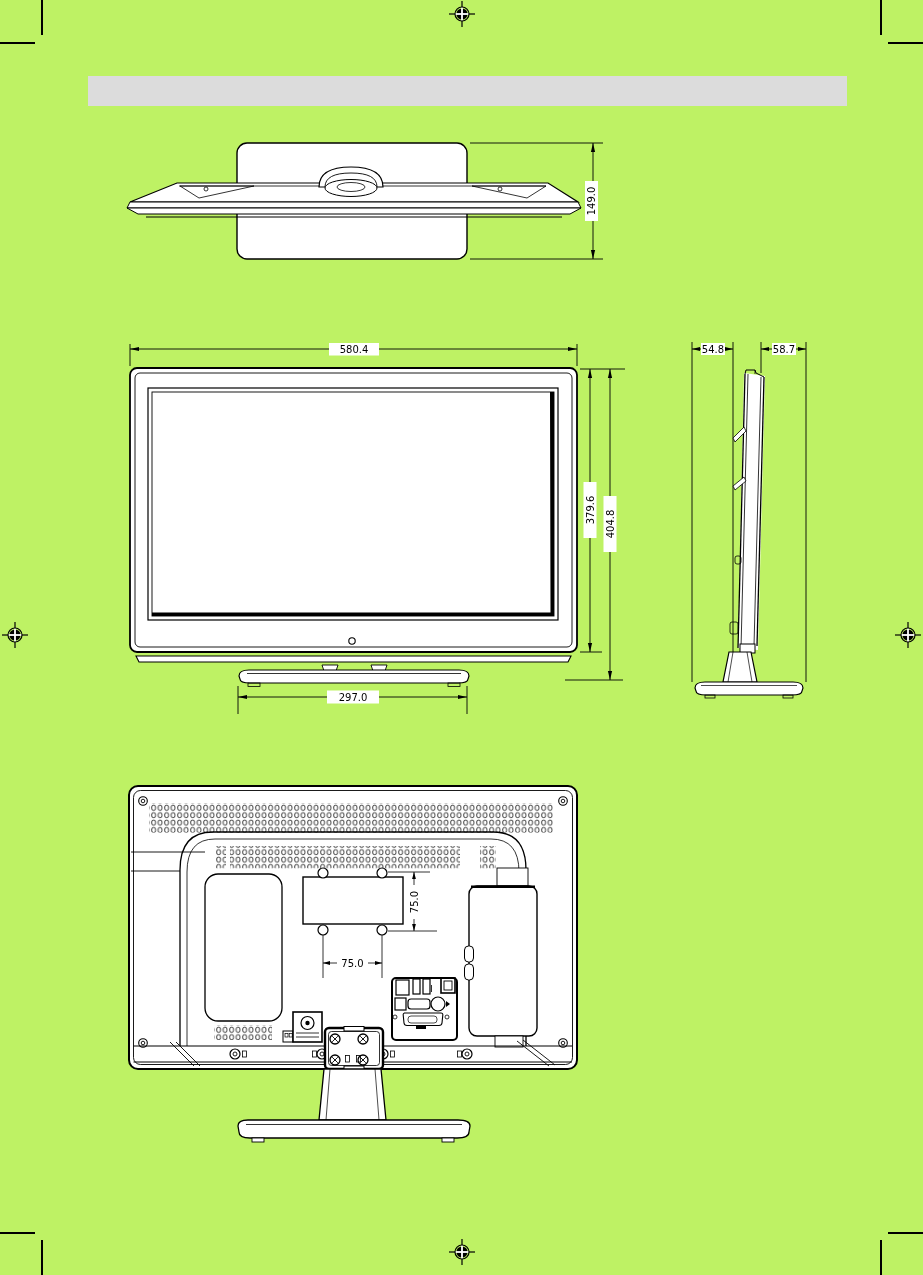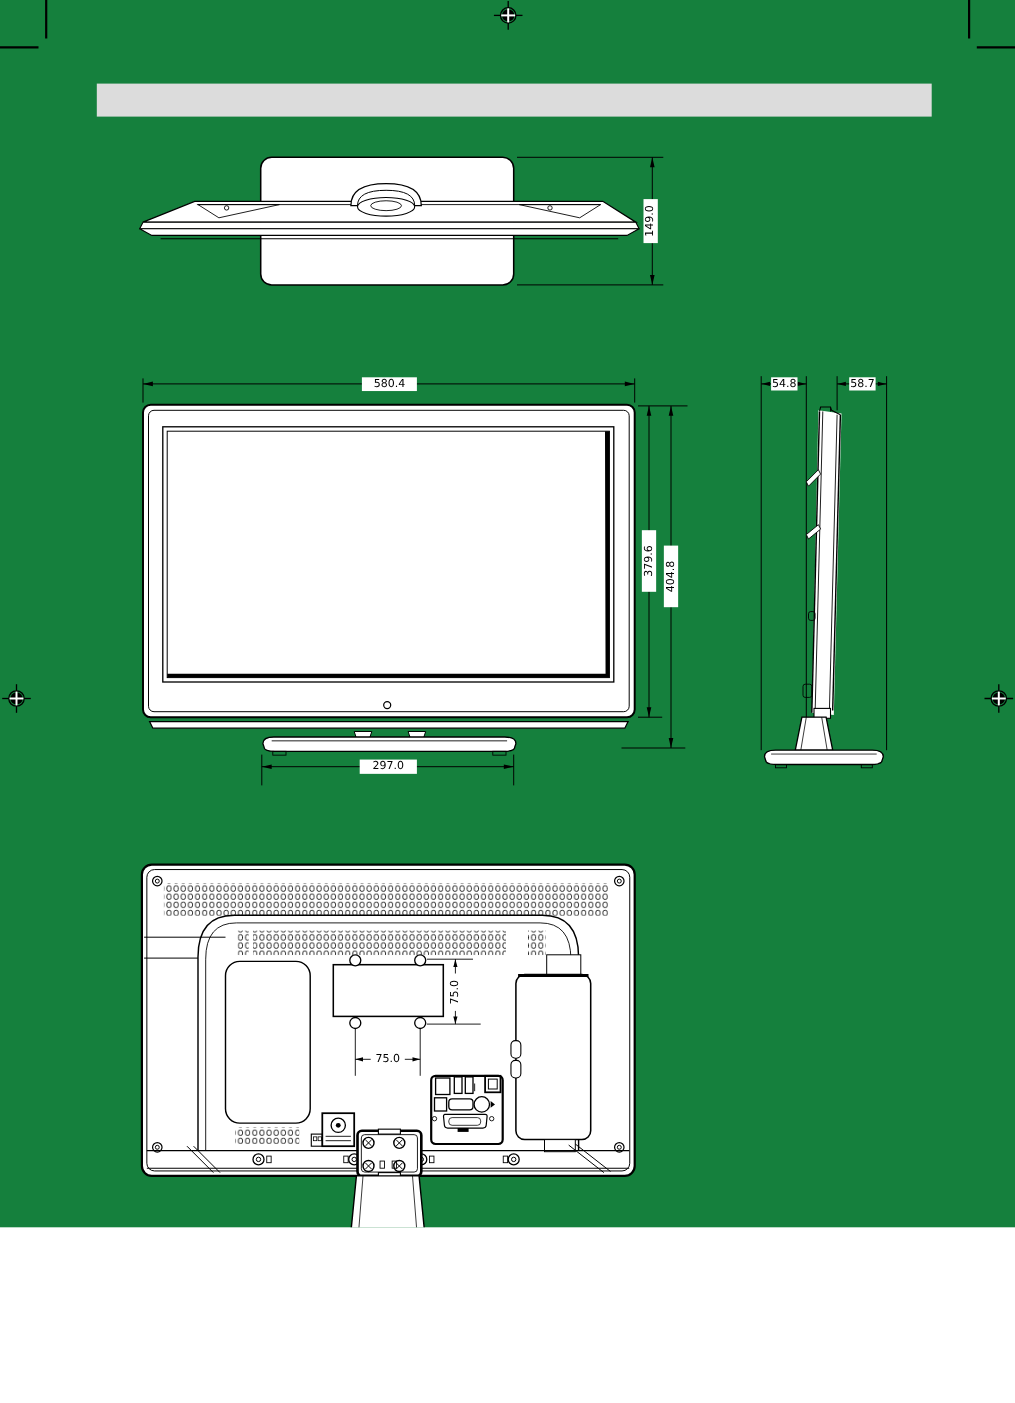--- a/index.html
+++ b/index.html
@@ -1,17 +1,17 @@
 <!DOCTYPE html>
 <html><head>
 <meta charset="utf-8">
 <style>
   html,body { margin:0; padding:0; background:#fff; }
   .page {
-    position:relative; width:923px; height:1116px; background:#15803d;
+    position:relative; width:923px; height:1275px; background:#bef264;
     overflow:hidden; font-family:"DejaVu Sans", sans-serif;
   }
   .abs { position:absolute; }
   .header-bar { background:#dcdcdc; }
   svg { display:block; overflow:visible; }
   .ln  { stroke:#000; fill:none; }
   .wh  { stroke:#000; fill:#ffffff; }
   .blk { fill:#000; stroke:none; }
   .mask{ fill:#ffffff; stroke:none; }
   text.dimtxt {

